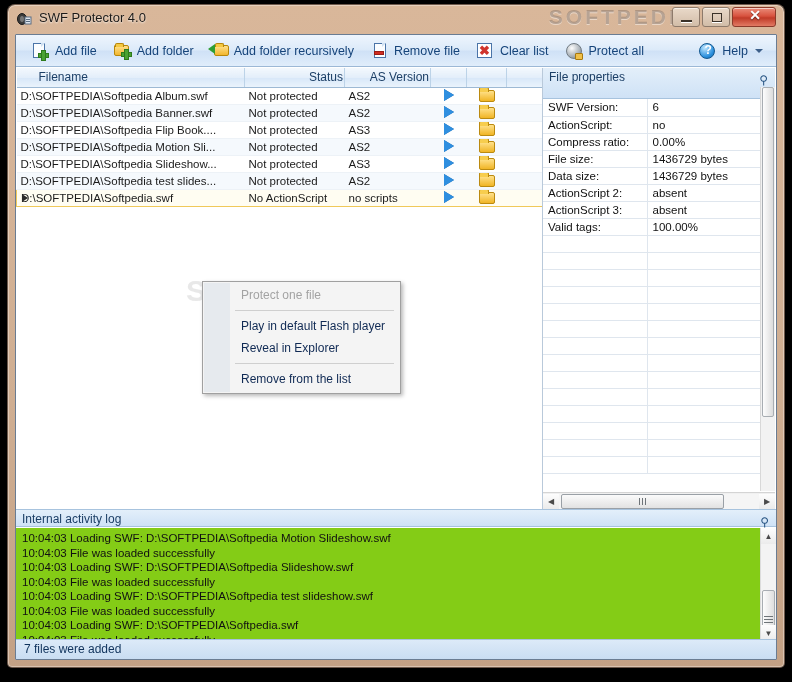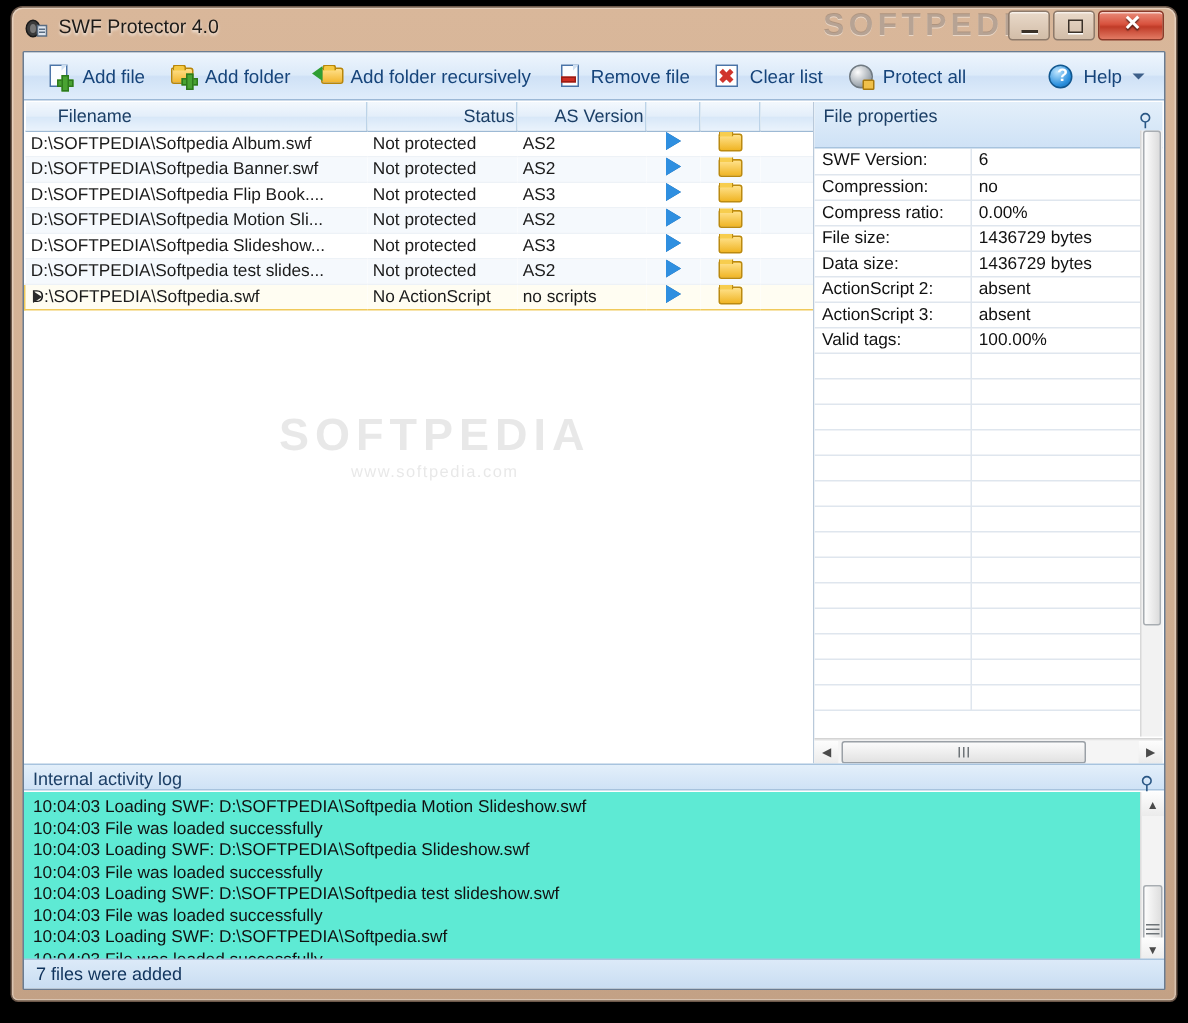--- a/index.html
+++ b/index.html
@@ -244,21 +244,21 @@
 
   
   #logpanel { position: absolute; left: 0; top: 474px; width: 760px; height: 132px; background: #fff; }
   #log-head {
     height: 18px;
     background: linear-gradient(to bottom,#e3effa 0%,#cfe2f6 100%);
     border-top: 1px solid #a7c3de;
     border-bottom: 1px solid #a7c3de;
     font-size: 12px; color: #1c3f66; padding-left: 6px; line-height: 18px; position: relative;
   }
-  #log-body { position: absolute; left:0; top:19px; right:0; bottom:0; background:#5eead4; overflow:hidden; }
+  #log-body { position: absolute; left:0; top:19px; right:0; bottom:0; background:#84cc16; overflow:hidden; }
   #log-lines { padding: 3px 0 0 6px; }
   .logline { font-size: 11.5px; color: #111; line-height: 14.5px; white-space: nowrap; }
   #log-vscroll { position:absolute; right:0; top:0; bottom:0; width:16px; background:#f3f3f3; border-left:1px solid #dcdcdc;}
   .lsb-arrow { height:16px; display:flex; align-items:center; justify-content:center; font-size:8px; color:#4a4a4a;
     background:linear-gradient(to bottom,#fdfdfd,#ebebeb); }
   #log-vthumb { position:absolute; left:1px; right:1px; top:62px; height:58px;
     background:linear-gradient(to right,#fdfdfd,#dedede); border:1px solid #a8adb2; border-radius:2px;
     display:flex; align-items:center; justify-content:center; flex-direction:column;}
   #log-vthumb i { display:block; width:9px; height:1px; background:#6e7478; margin:1px 0;}
 
@@ -448,37 +448,46 @@
               <td class="c-last"></td>
             </tr>
           </tbody>
         </table>
 
         <div id="grid-watermark">
           <span>SOFTPEDIA</span>
           <small>www.softpedia.com</small>
         </div>
 
+        <div id="ctxmenu">
+          <div class="gutter"></div>
+          <div class="mi disabled">Protect one file</div>
+          <div class="msep"></div>
+          <div class="mi">Play in default Flash player</div>
+          <div class="mi">Reveal in Explorer</div>
+          <div class="msep"></div>
+          <div class="mi">Remove from the list</div>
+        </div>
       </div>
 
       <div id="props">
         <div class="panel-head">
           <span>File properties</span>
           <span class="pin-ic">⚲</span>
         </div>
 
         <div id="props-body">
           <table class="props">
             <tbody>
               <tr>
                   <td class="k">SWF Version:</td>
                   <td>6</td>
                 </tr>
               <tr>
-                  <td class="k">Compression:</td>
+                  <td class="k">ActionScript:</td>
                   <td>no</td>
                 </tr>
               <tr>
                   <td class="k">Compress ratio:</td>
                   <td>0.00%</td>
                 </tr>
               <tr>
                   <td class="k">File size:</td>
                   <td>1436729 bytes</td>
                 </tr>

